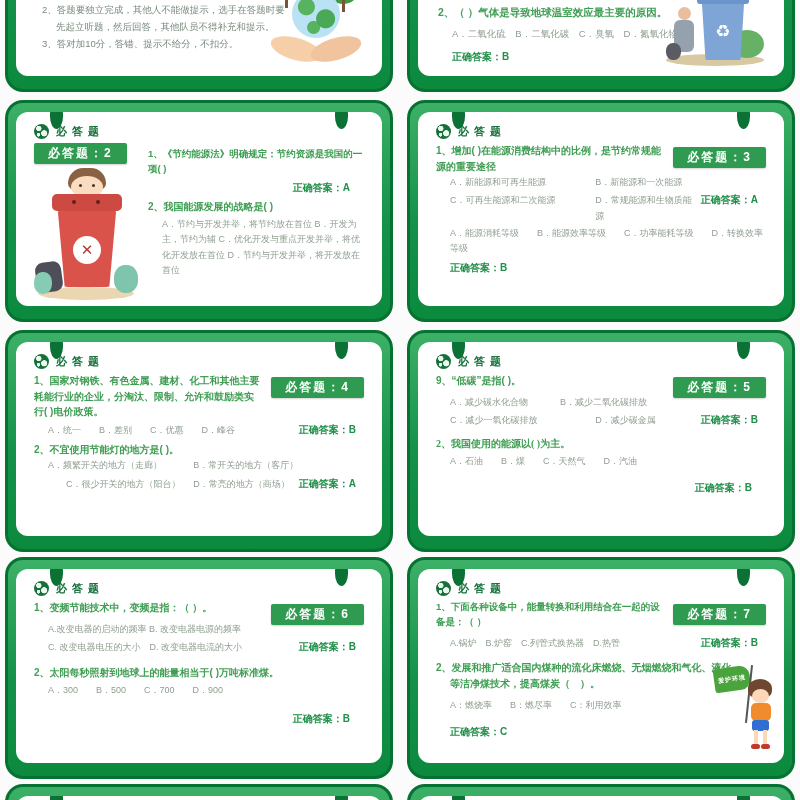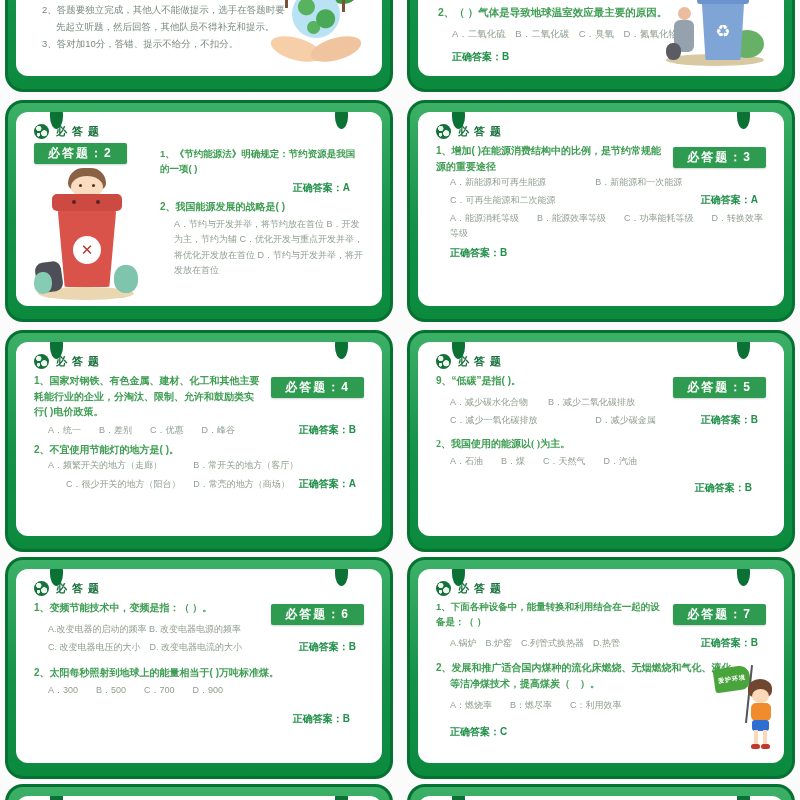--- a/index.html
+++ b/index.html
@@ -29,21 +29,21 @@
   .q{color:#3f9e53;font-weight:bold;font-size:10px;line-height:1.55;margin:4px 0 1px;}
   .opts{color:#8f9e90;font-size:9px;line-height:1.7;margin:2px 0 1px 14px;}
   .ans{color:#21904a;font-weight:bold;font-size:10px;}
   .ans-row{text-align:right;margin:1px 14px 2px 0;}
   .opt-cols{display:flex;align-items:baseline;color:#8f9e90;font-size:9px;line-height:1.7;margin:1px 0 1px 14px;}
   .opt-cols .lo{width:46%;flex:none;}
   .opt-cols .ro{flex:1;}
   .opt-cols .ans{margin-left:auto;padding-right:8px;flex:none;}
 
   
-  .cols{display:flex;gap:20px;}
+  .cols{display:flex;gap:8px;}
   .col-img{width:106px;flex:none;}
   .col-txt{flex:1;min-width:0;}
 
   
   .rules{position:absolute;left:26px;bottom:24px;width:248px;color:#77897c;font-size:9.5px;line-height:1.8;}
   .rules .ind{margin-left:14px;}
   .gh-block{position:absolute;left:20px;bottom:12px;width:268px;}
   .gh-block .q{font-size:10.5px;}
   .gh-block .opts{font-size:9.5px;margin-top:6px;}
   .gh-block .ans{display:block;margin:8px 0 0 14px;}
@@ -195,20 +195,21 @@
         <span class="sec-title">必答题</span>
       </div>
       <span class="badge fr">必答题：3</span>
       <div class="q">1、增加( )在能源消费结构中的比例，是节约常规能源的重要途径</div>
       <div class="opt-cols">
         <span class="lo">A．新能源和可再生能源</span>
         <span class="ro">B．新能源和一次能源</span>
       </div>
       <div class="opt-cols">
         <span class="lo">C．可再生能源和二次能源</span>
+        <span class="ro">D．常规能源和生物质能源</span>
         <span class="ans">正确答案：A</span>
       </div>
       <div class="opts">A．能源消耗等级　　B．能源效率等级　　C．功率能耗等级　　D．转换效率等级</div>
       <div style="margin-left:14px;"><span class="ans">正确答案：B</span></div>
     </div>
       </div>
   </div>
 
   <div class="slide" style="left:5px;top:330px;">
     <div class="frame">
@@ -243,21 +244,21 @@
     <div class="frame">
         <div class="inner">
       <span class="pin l"></span>
       <span class="pin r"></span>
       <div class="sec-header">
         <span class="globe"></span>
         <span class="sec-title">必答题</span>
       </div>
       <span class="badge fr">必答题：5</span>
       <div class="q">9、“低碳”是指( )。</div>
-      <div class="opt-cols" style="margin-top:6px;">
+      <div class="opt-cols" style="margin-top:6px;gap:12px;">
         <span class="lo">A．减少碳水化合物</span>
         <span class="ro">B．减少二氧化碳排放</span>
       </div>
       <div class="opt-cols">
         <span class="lo">C．减少一氧化碳排放</span>
         <span class="ro">D．减少碳金属</span>
         <span class="ans">正确答案：B</span>
       </div>
       <div class="q" style="margin-top:8px;font-family:Liberation Serif, serif;">2、我国使用的能源以( )为主。</div>
       <div class="opts">A．石油　　B．煤　　C．天然气　　D．汽油</div>

